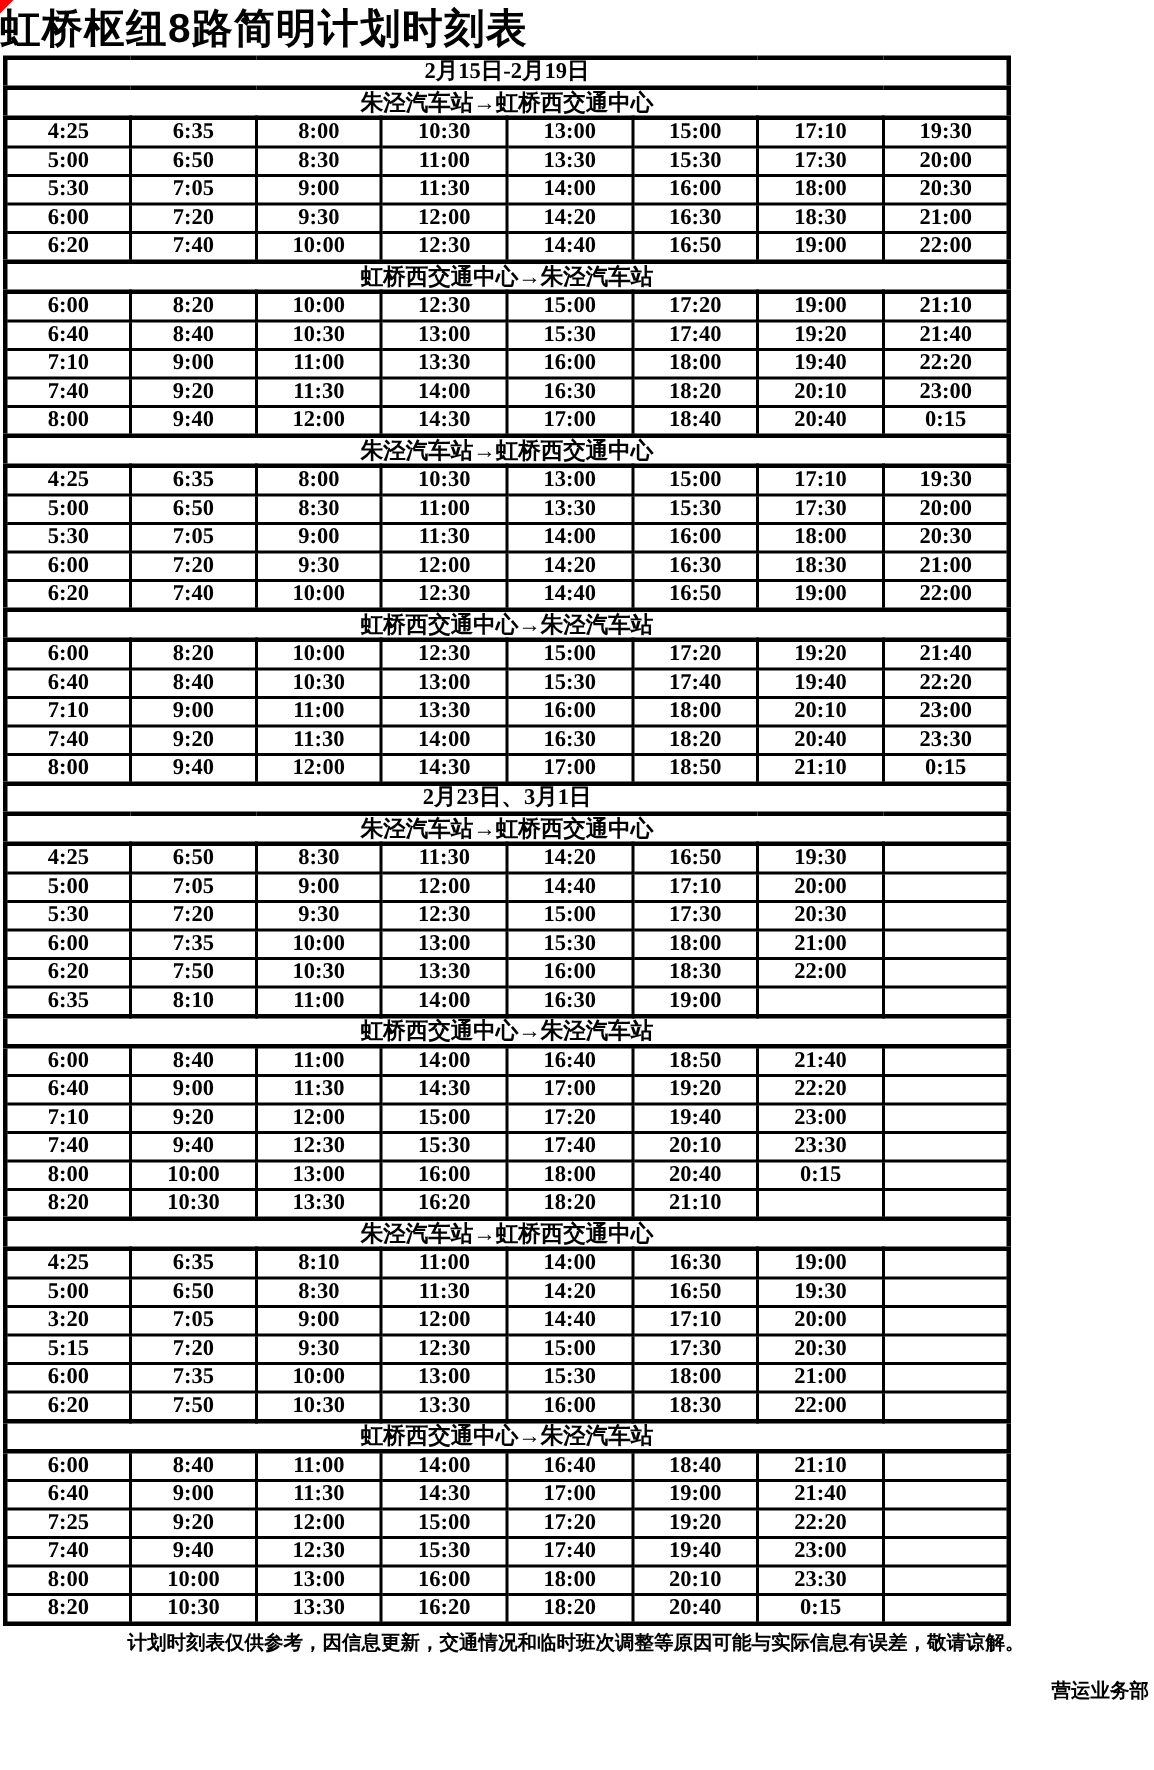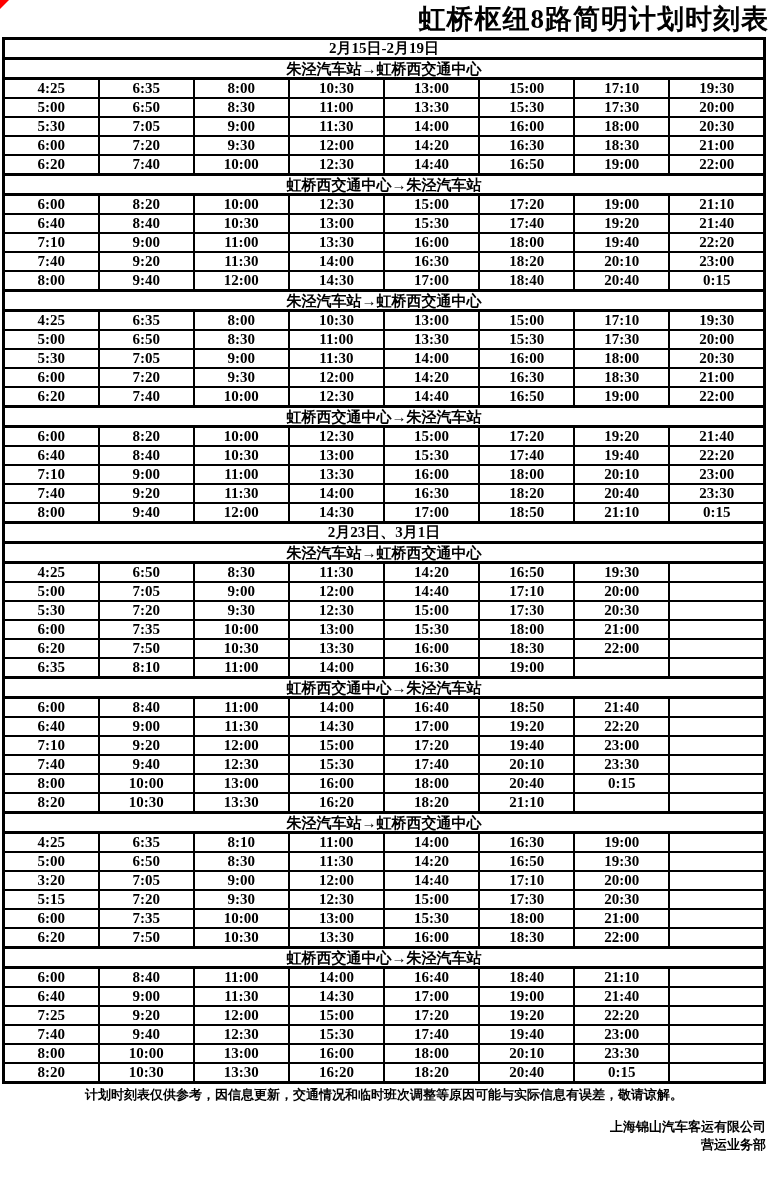--- a/index.html
+++ b/index.html
@@ -20,31 +20,31 @@
     top: 0;
     left: 0;
     width: 0;
     height: 0;
     border-top: 9px solid #ff0000;
     border-right: 9px solid transparent;
   }
   .page-title {
     margin: 0;
     padding: 5px 0 3px 0;
-    text-align: right;
+    text-align: left;
     font-size: 27px;
     line-height: 29px;
     font-weight: bold;
-    font-family: Liberation Serif, serif;
+    font-family: Liberation Sans, sans-serif;
     letter-spacing: 1px;
   }
   table.timetable {
     border-collapse: collapse;
     table-layout: fixed;
-    width: 764px;
+    width: 672px;
     margin-left: 2px;
     border: 3px solid #000000;
   }
   table.timetable td {
     border: 2px solid #000000;
     height: 17px;
     padding: 0;
     text-align: center;
     vertical-align: middle;
     font-size: 15px;
@@ -560,16 +560,15 @@
         <td>20:40</td>
         <td>0:15</td>
         <td></td>
       </tr>
     </tbody>
 </table>
 
 <div class="footer">
   <div class="footer-note">计划时刻表仅供参考，因信息更新，交通情况和临时班次调整等原因可能与实际信息有误差，敬请谅解。</div>
   <div class="footer-sign">
-    <div>上海锦山汽车客运有限公司</div>
     <div>营运业务部</div>
   </div>
 </div>
 
 </body></html>

